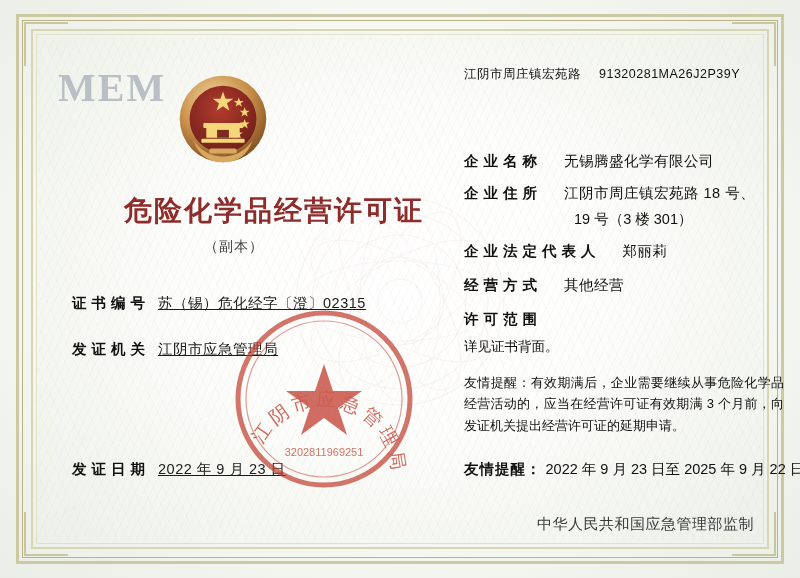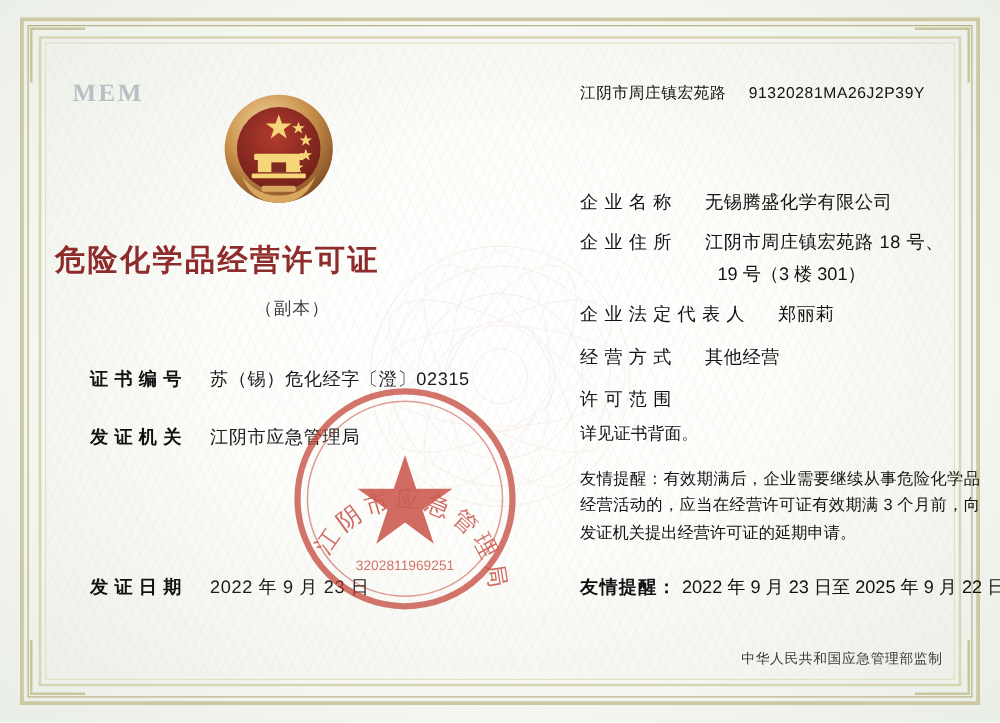--- a/index.html
+++ b/index.html
@@ -83,38 +83,38 @@
   
   .left-col {
     position: absolute;
     left: 0; top: 0;
     width: 380px;
     height: 100%;
   }
   .mem-mark {
     position: absolute;
     left: 14px; top: 22px;
-    font-size: 20px;
+    font-size: 40px;
     font-weight: bold;
     letter-spacing: 2px;
     color: #b9bfc4;
     font-family: "Liberation Serif", serif;
   }
   .emblem {
     position: absolute;
     left: 120px; top: 22px;
     width: 118px; height: 118px;
   }
   .cert-title {
     position: absolute;
     left: 0; top: 150px;
     width: 380px;
-    text-align: left;
+    text-align: right;
     font-family: "Liberation Serif", serif;
-    font-size: 24px;
+    font-size: 28px;
     font-weight: bold;
     letter-spacing: 2px;
     color: #8e2b2b;
     text-shadow: 0 1px 0 rgba(255,255,255,.6);
   }
   .cert-subtitle {
     position: absolute;
     left: 0; top: 196px;
     width: 380px;
     text-align: center;
@@ -131,22 +131,23 @@
     white-space: nowrap;
   }
   .field-label {
     display: inline-block;
     letter-spacing: 5px;
     font-weight: bold;
     color: #111;
   }
   .field-value {
     display: inline-block;
-    margin-left: 14px;
-    letter-spacing: .5px;
+    margin-left: 4px;
+    letter-spacing: .5px;
+    text-decoration: underline;
   }
   .row-cert-no { top: 252px; }
   .row-issuer  { top: 298px; text-align: center; }
   .row-date    { top: 418px; }
 
   
   .seal {
     position: absolute;
     left: 185px; top: 262px;
     width: 190px; height: 190px;
@@ -174,21 +175,21 @@
   }
   .r-row {
     position: absolute;
     left: 20px;
     right: 0;
     font-size: 14.5px;
     color: #111;
   }
   .r-label {
     display: inline-block;
-    font-weight: normal;
+    font-weight: bold;
     letter-spacing: 5px;
     vertical-align: top;
   }
   .r-value {
     display: inline-block;
     margin-left: 18px;
     vertical-align: top;
     letter-spacing: .5px;
   }
   .row-name   { top: 110px; }
@@ -212,21 +213,21 @@
     left: 20px; top: 418px;
     font-size: 14.5px;
     color: #111;
     white-space: nowrap;
   }
   .validity .v-label { font-weight: bold; letter-spacing: 1px; }
 
   .footer-note {
     position: absolute;
     right: 2px; bottom: 2px;
-    font-size: 11px;
+    font-size: 15px;
     color: #3a3a3a;
     letter-spacing: .5px;
   }
 </style>
 </head>
 <body>
 
 <div class="certificate">
 
   <div class="bg-sheen"></div>

